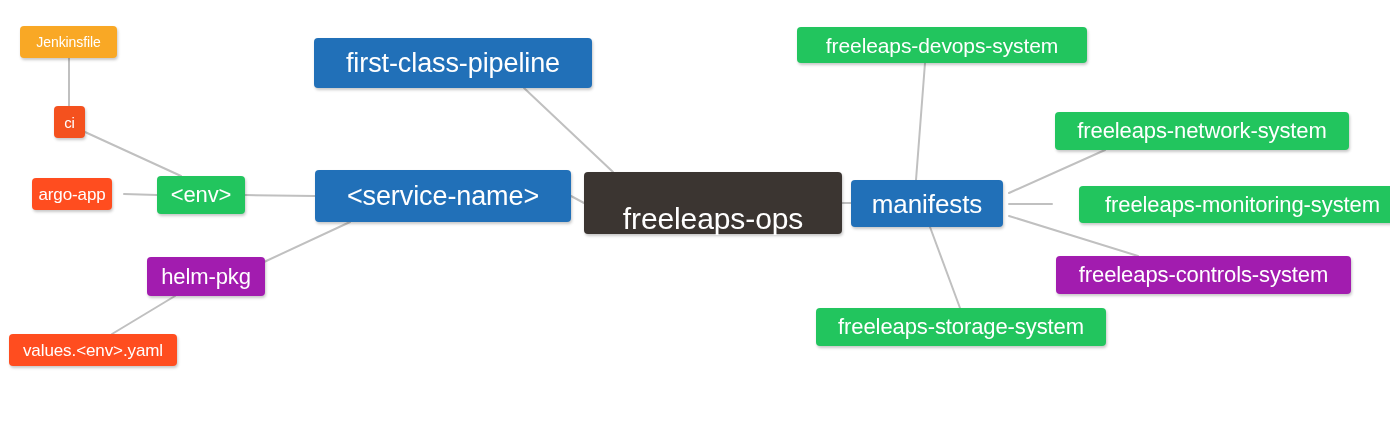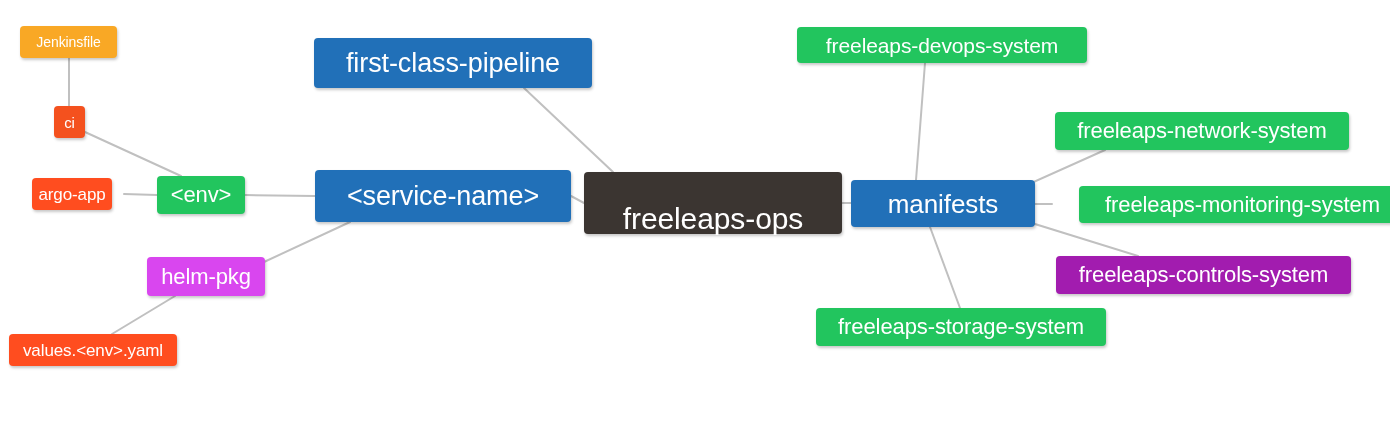--- a/index.html
+++ b/index.html
@@ -69,27 +69,27 @@
   <div id="node-layer">
       <div class="node" style="left: 584px; top: 172px; width: 258px; height: 62px; background: rgb(59, 53, 49); font-size: 30px; align-items: flex-end;">
         <span class="node-label">freeleaps-ops</span>
       </div>
       <div class="node" style="left: 315px; top: 170px; width: 256px; height: 52px; background: rgb(33, 112, 184); font-size: 27px;">
         <span class="node-label">&lt;service-name&gt;</span>
       </div>
       <div class="node" style="left: 314px; top: 38px; width: 278px; height: 50px; background: rgb(33, 112, 184); font-size: 27px;">
         <span class="node-label">first-class-pipeline</span>
       </div>
-      <div class="node" style="left: 851px; top: 180px; width: 184px; height: 47px; background: rgb(33, 112, 184); font-size: 26px;">
+      <div class="node" style="left: 851px; top: 180px; width: 152px; height: 47px; background: rgb(33, 112, 184); font-size: 26px;">
         <span class="node-label">manifests</span>
       </div>
       <div class="node" style="left: 157px; top: 176px; width: 88px; height: 38px; background: rgb(34, 197, 94); font-size: 22px;">
         <span class="node-label">&lt;env&gt;</span>
       </div>
-      <div class="node" style="left: 147px; top: 257px; width: 118px; height: 39px; background: #d946ef; font-size: 22px; text-align: center;">
+      <div class="node" style="left: 147px; top: 257px; width: 118px; height: 39px; background: #a21caf; font-size: 22px; text-align: center;">
         <span class="node-label">helm-pkg</span>
       </div>
       <div class="node" style="left: 20px; top: 26px; width: 97px; height: 32px; background: rgb(249, 168, 37); font-size: 14px;">
         <span class="node-label">Jenkinsfile</span>
       </div>
       <div class="node" style="left: 54px; top: 106px; width: 31px; height: 32px; background: rgb(244, 81, 30); font-size: 15px;">
         <span class="node-label">ci</span>
       </div>
       <div class="node" style="left: 32px; top: 178px; width: 80px; height: 32px; background: rgb(255, 77, 31); font-size: 17px;">
         <span class="node-label">argo-app</span>

